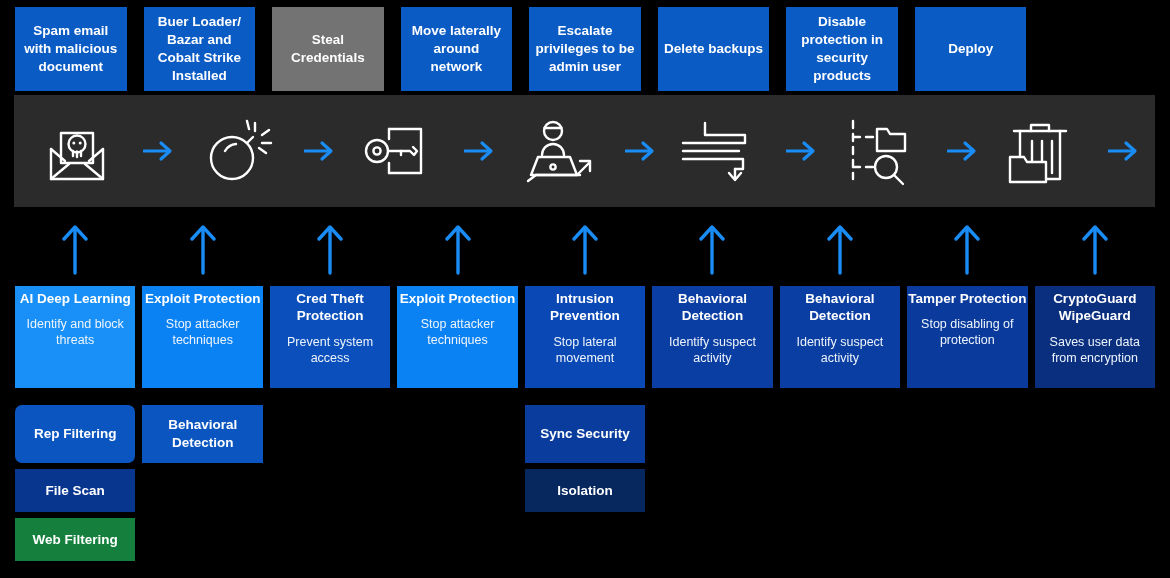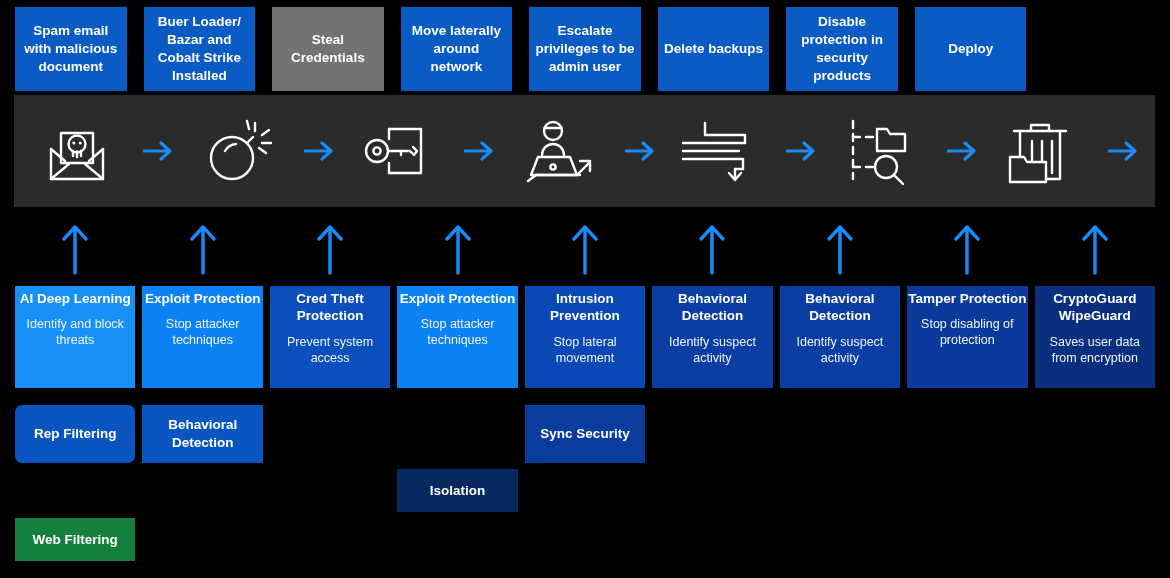--- a/index.html
+++ b/index.html
@@ -398,20 +398,21 @@
     <div class="sec-card sec-empty"></div>
     <div class="sec-card sec-empty"></div>
     <div class="sec-card" style="background: rgb(10, 60, 158);">Sync Security</div>
     <div class="sec-card sec-empty"></div>
     <div class="sec-card sec-empty"></div>
     <div class="sec-card sec-empty"></div>
     <div class="sec-card sec-empty"></div>
   </div>
 
   <div class="row sec-row sec-row-2">
+    <div class="sec-card" style="background: rgb(8, 54, 143);">File Scan</div>
     <div class="sec-card sec-empty"></div>
     <div class="sec-card sec-empty"></div>
     <div class="sec-card sec-empty"></div>
     <div class="sec-card" style="background: rgb(7, 39, 95);">Isolation</div>
     <div class="sec-card sec-empty"></div>
     <div class="sec-card sec-empty"></div>
     <div class="sec-card sec-empty"></div>
     <div class="sec-card sec-empty"></div>
   </div>
 

